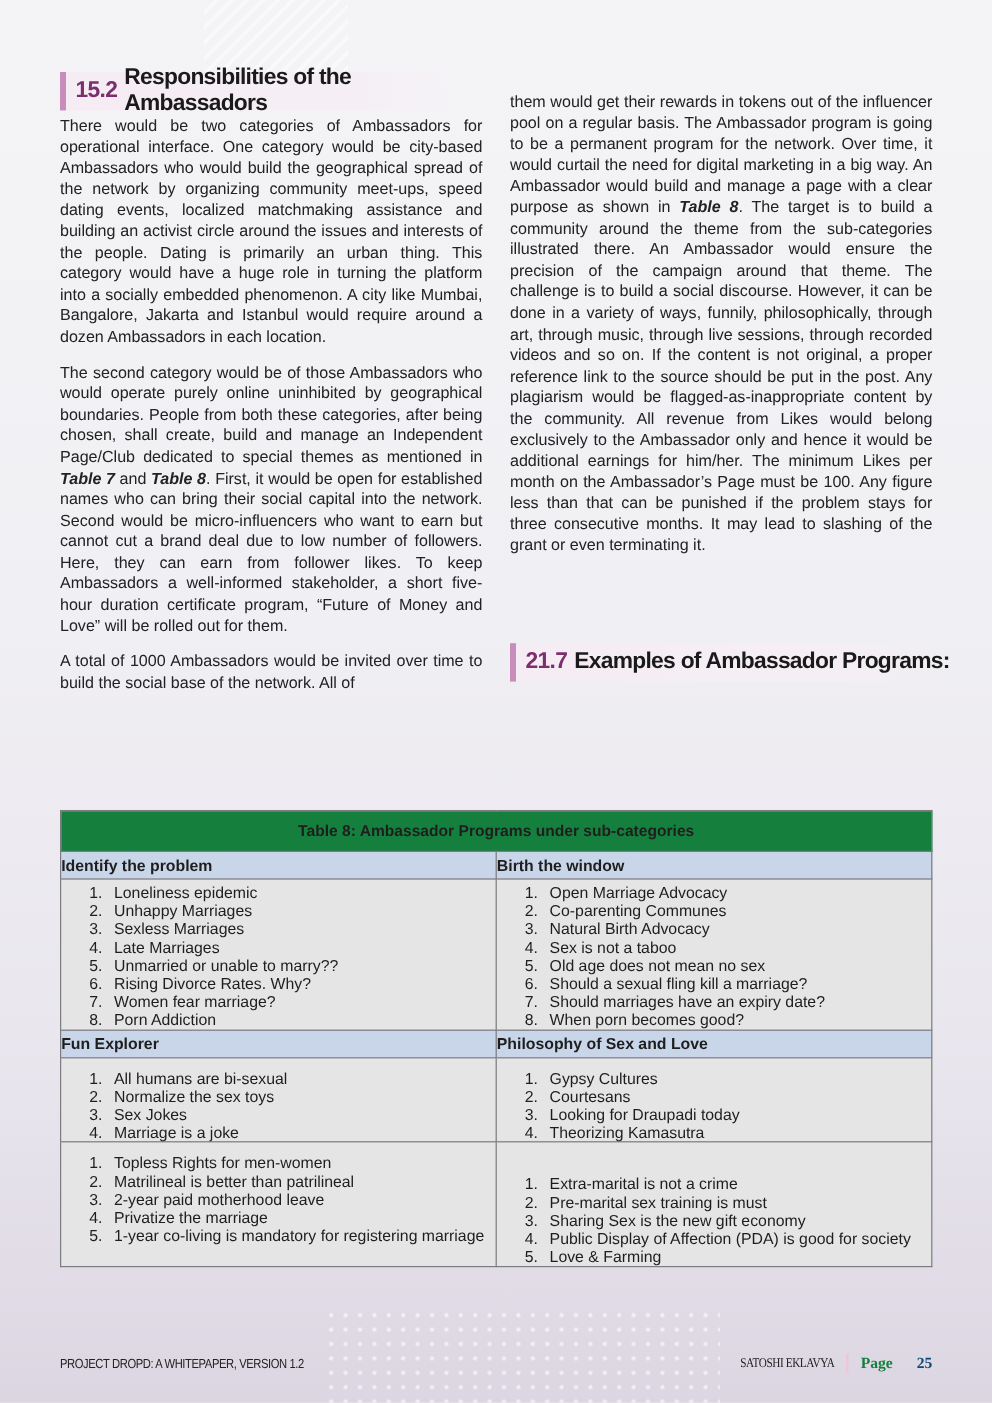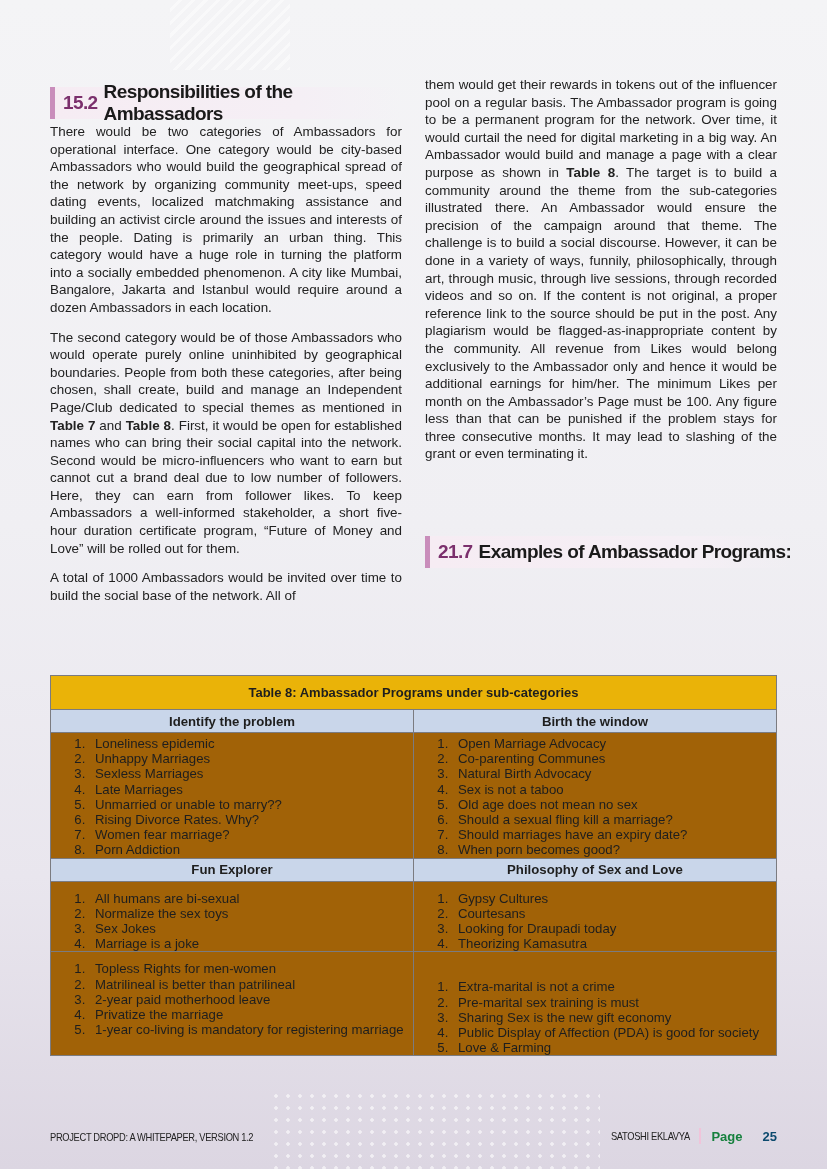--- a/index.html
+++ b/index.html
@@ -13,63 +13,63 @@
     position: absolute; left: 170px; top: 0; width: 120px; height: 70px;
     background: repeating-linear-gradient(135deg, rgba(255,255,255,0.0) 0 6px, rgba(255,255,255,0.7) 6px 9px);
     opacity: 0.7;
   }
   .bg-dots {
     position: absolute; left: 270px; top: 1090px; width: 330px; height: 79px;
     background-image: radial-gradient(rgba(255,255,255,0.85) 1.5px, transparent 2px);
     background-size: 12px 12px; opacity: 0.7;
   }
   .col { position: absolute; width: 352px; }
-  .col-left { left: 50px; top: 87px; }
+  .col-left { left: 50px; top: 60px; }
   .col-right { left: 425px; top: 76px; }
   .heading {
     position: relative; display: flex; align-items: center; height: 32px;
     background: linear-gradient(90deg, #f6ecf3 0%, #f5eff5 70%, rgba(245,240,245,0) 100%);
     border-left: 5px solid #c98dbb;
     padding-left: 8px; margin-bottom: 4px;
     font-family: "Liberation Sans", sans-serif; font-weight: bold; font-size: 19px;
     letter-spacing: -0.6px; transform-origin: left center;
   }
   .heading .num { color: #7b2f6c; margin-right: 6px; }
   .heading .title { color: #1a1a1a; }
   p.body {
     margin: 0 0 12px 0; font-size: 13.4px; line-height: 17.6px; text-align: justify;
     color: #222;
   }
-  p.body b { }
+  p.body b { font-style: italic; }
   .heading-2 { position: absolute; left: 425px; top: 536px; width: 355px; }
 
   table.prog {
     position: absolute; left: 50px; top: 675px; width: 727px;
     border-collapse: collapse; font-size: 13.2px; color: #1e1e1e;
   }
   table.prog td, table.prog th { border: 1px solid #7b7b80; padding: 0; }
   th.caption {
-    background: #eab308; height: 33px; font-weight: bold; font-size: 13px; text-align: center;
+    background: #15803d; height: 33px; font-weight: bold; font-size: 13px; text-align: center;
   }
   th.sub {
-    background: #c9d6ea; height: 22px; font-weight: bold; font-size: 13.2px; text-align: center;
+    background: #c9d6ea; height: 22px; font-weight: bold; font-size: 13.2px; text-align: left;
     width: 50%;
   }
-  td.cell { background: #a16207; vertical-align: top; }
+  td.cell { background: #e5e5e5; vertical-align: top; }
   ol.items { margin: 3px 0 0 0; padding: 0 0 0 38px; line-height: 15.2px; }
   ol.items li { padding-left: 6px; }
   td.cell.last { height: 90px; }
   .footer-left {
     position: absolute; left: 50px; top: 1131px; font-size: 11px; letter-spacing: -0.4px;
     color: #222; font-family: "Liberation Sans", sans-serif;
     transform: scaleX(0.85); transform-origin: left center;
   }
   .footer-right {
     position: absolute; right: 50px; top: 1128px; display: flex; align-items: center;
-    font-family: Liberation Sans, sans-serif;
+    font-family: Liberation Serif, serif;
   }
   .footer-right .author { font-size: 11px; letter-spacing: -0.4px; color: #222; transform: scaleX(0.85); transform-origin: right center; }
   .footer-right .sep { width: 2px; height: 16px; background: #f0c4da; margin: 0 10px; }
   .footer-right .page { font-size: 13px; font-weight: bold; color: #15803d; }
   .footer-right .pnum { font-size: 13px; font-weight: bold; color: #0c4a6e; margin-left: 20px; }
 </style>
 </head>
 <body>
 
 <div class="bg-deco"></div>

